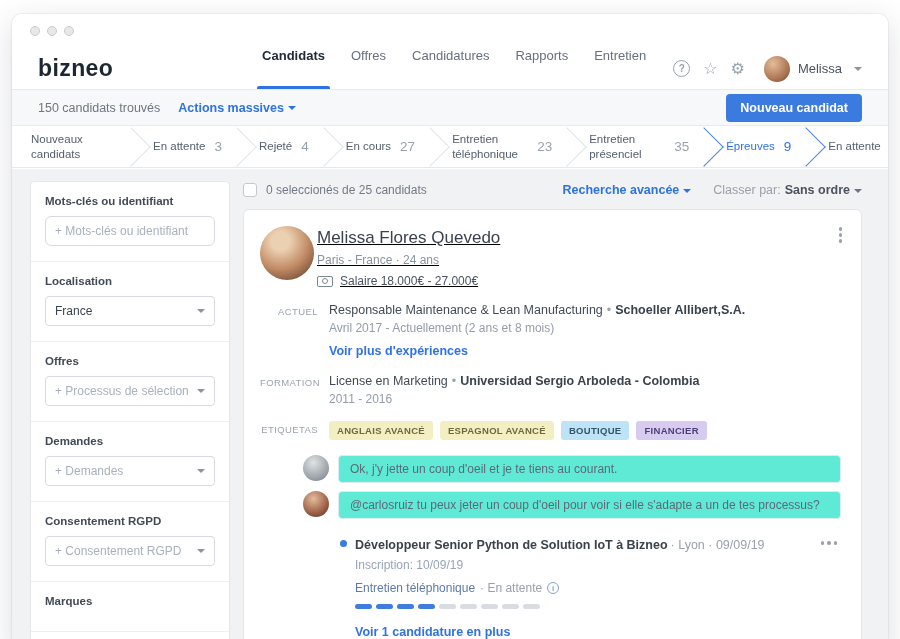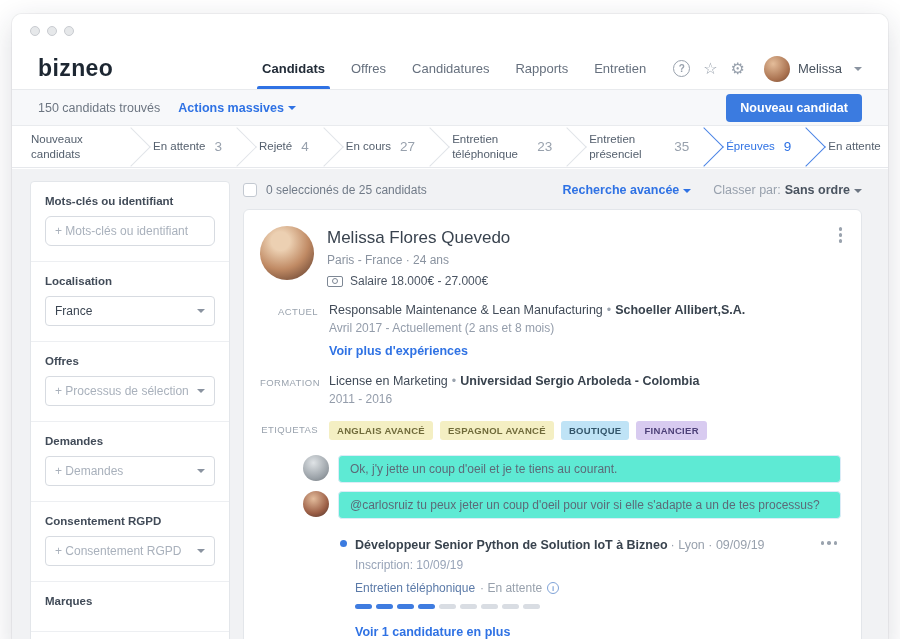--- a/index.html
+++ b/index.html
@@ -25,21 +25,21 @@
     box-shadow:0 0 0 1px rgba(30,40,60,.05),0 8px 30px rgba(30,40,60,.16);
     overflow:hidden;
   }
   
   .chrome{height:34px;display:flex;align-items:center;padding:0 18px;background:#fff;}
   .dot{width:10px;height:10px;border-radius:50%;background:#e6e8ea;border:1px solid #c9ccd1;margin-right:7px;}
   
   .header{height:42px;display:flex;align-items:stretch;padding:0 26px;border-bottom:1px solid #e8eaed;background:#fff;}
   .brand{font-size:23px;font-weight:700;color:#1d2732;letter-spacing:.4px;align-self:center;}
   .nav{display:flex;margin-left:auto;align-items:stretch;}
-  .nav-item{display:flex;align-items:center;padding:0 13px;font-size:13px;color:#66707e;position:relative;cursor:pointer;}
+  .nav-item{display:flex;align-items:flex-start;padding:0 13px;font-size:13px;color:#66707e;position:relative;cursor:pointer;}
   .nav-item.active{color:#222c38;font-weight:700;}
   .nav-item.active::after{content:'';position:absolute;left:8px;right:8px;bottom:0;height:3px;background:var(--blue);border-radius:2px 2px 0 0;}
   .hicons{display:flex;align-items:center;gap:13px;margin-left:14px;}
   .icon-help{width:17px;height:17px;border:1.5px solid #98a1ad;border-radius:50%;color:#98a1ad;font-size:10px;font-weight:700;display:flex;align-items:center;justify-content:center;}
   .icon-glyph{font-size:16px;color:#98a1ad;line-height:1;}
   .user{display:flex;align-items:center;gap:8px;margin-left:6px;cursor:pointer;}
   .avatar-sm{width:26px;height:26px;border-radius:50%;background:radial-gradient(circle at 35% 30%,#e4bd9a,#a9714f 65%,#6e4631);}
   .user-name{font-size:13px;color:#49535f;}
   .caret{display:inline-block;width:0;height:0;border-left:4px solid transparent;border-right:4px solid transparent;border-top:4.5px solid currentColor;margin-left:4px;vertical-align:middle;}
   
@@ -79,21 +79,21 @@
   .adv{font-size:12.5px;color:var(--blue);font-weight:700;cursor:pointer;}
   .sort{font-size:12.5px;color:#98a1ad;cursor:pointer;}
   .sort b{color:#4a5460;font-weight:700;margin-left:4px;}
   
   .card{background:#fff;border:1px solid var(--border);border-radius:6px;padding:16px 20px 16px 16px;position:relative;margin-bottom:13px;flex-shrink:0;}
   .kebab{position:absolute;top:14px;right:16px;display:flex;flex-direction:column;gap:2.5px;padding:3px;cursor:pointer;}
   .kebab i{width:3.5px;height:3.5px;border-radius:50%;background:#9aa3ae;}
   .card-top{display:flex;}
   .avatar-lg{width:54px;height:54px;border-radius:50%;flex-shrink:0;
     background:radial-gradient(circle at 38% 28%,#ecd0b2 18%,#c08a64 55%,#5f3c2c 95%);}
-  .who{margin-left:13px;padding-top:2px;}
+  .who{margin-left:3px;padding-top:2px;text-decoration:underline;}
   .cname{font-size:17px;font-weight:500;color:#39434f;}
   .cmeta{font-size:12px;color:var(--txt-gray);margin-top:5px;}
   .csalary{display:flex;align-items:center;gap:7px;margin-top:7px;font-size:12px;color:#4a5462;}
   .money-icon{width:16px;height:11px;border:1.2px solid #7d8794;border-radius:2px;position:relative;flex-shrink:0;}
   .money-icon::after{content:'';position:absolute;left:50%;top:50%;width:4px;height:4px;border-radius:50%;transform:translate(-50%,-50%);border:1.2px solid #7d8794;}
   .srow{display:grid;grid-template-columns:58px 1fr;column-gap:11px;margin-top:15px;}
   .slabel{font-size:9.5px;letter-spacing:.4px;color:#9aa3ae;text-align:right;padding-top:3px;}
   .sline{font-size:12.5px;color:#414b58;}
   .sline .t-sep{color:#9aa3ae;margin:0 4px;}
   .sline b{color:#39434e;}

